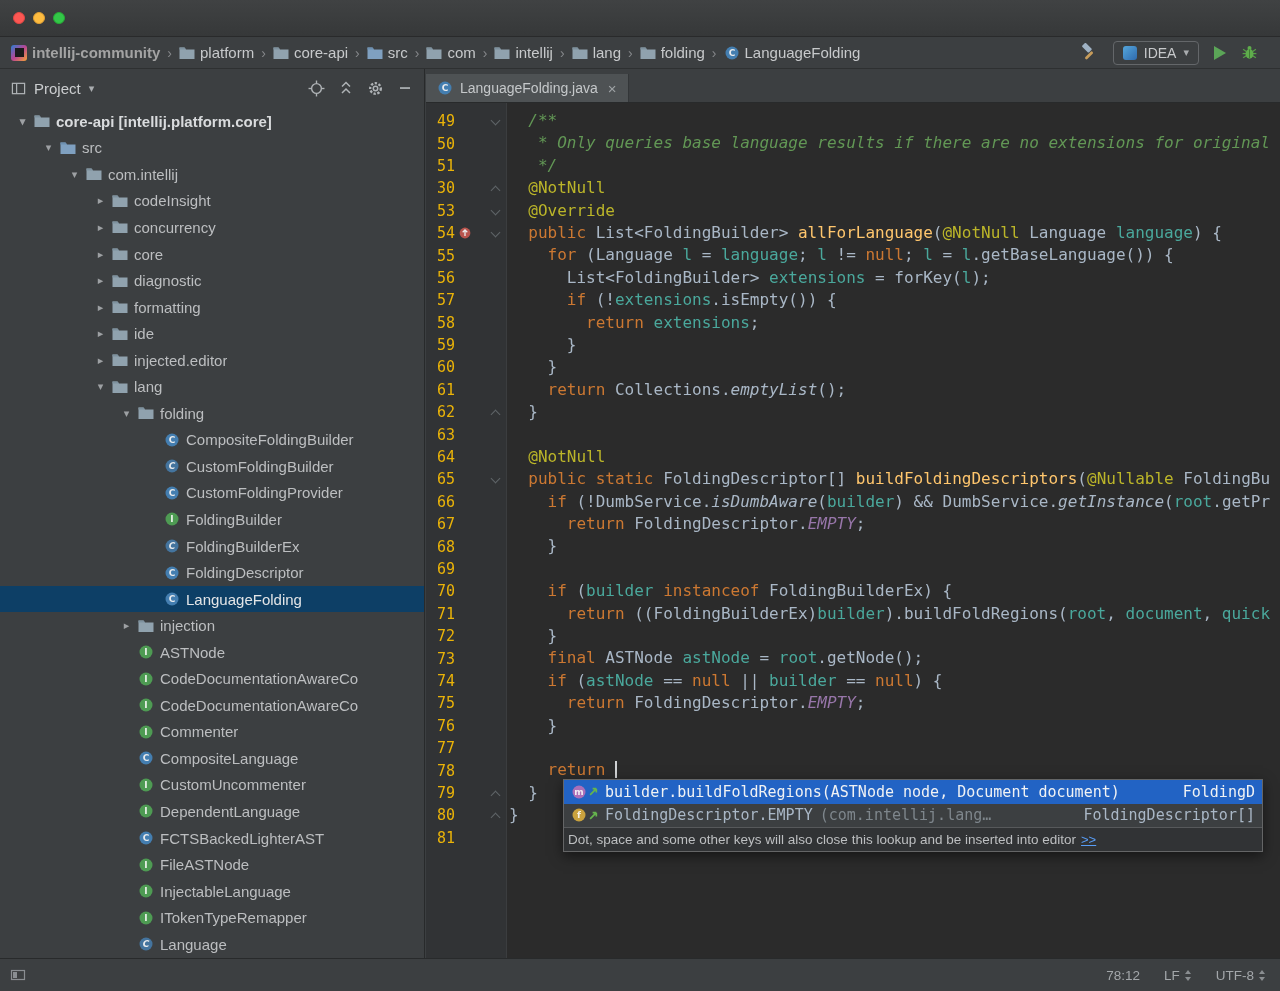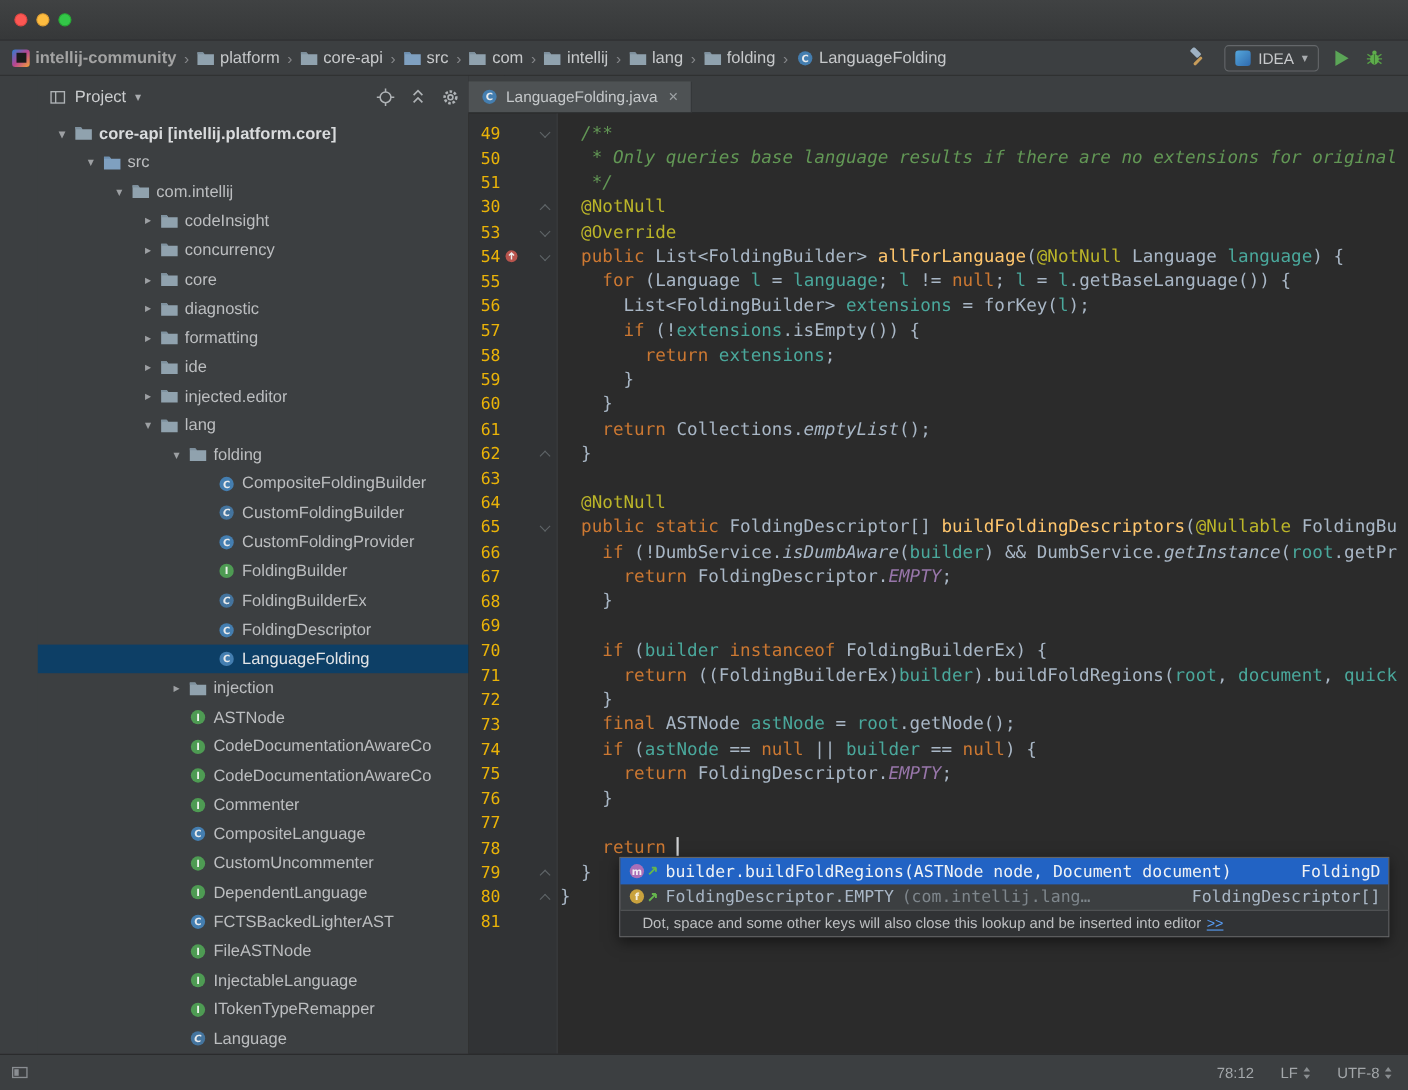--- a/index.html
+++ b/index.html
@@ -36,21 +36,21 @@
   .toolbtn{display:inline-flex;align-items:center;justify-content:center;line-height:0;}
   .run-combo{display:flex;align-items:center;gap:7px;border:1px solid #64676A;border-radius:4px;
     padding:3px 9px;color:#C7C9CB;font-size:14px;}
   .combo-ic{width:14px;height:14px;border-radius:3px;background:linear-gradient(135deg,#55A7DC,#2F6AAE);}
   .combo-arrow,.hdr-arrow{font-size:11px;color:#A9ACAF;}
   .play-tri{width:0;height:0;border-left:12px solid #5BA557;border-top:7px solid transparent;
     border-bottom:7px solid transparent;}
 
   
   .project-panel{position:absolute;left:0;top:69px;width:425px;bottom:33px;background:#3C3F41;
-    border-right:1px solid #282A2B;overflow:hidden;margin-left:34px;}
+    border-right:1px solid #282A2B;overflow:hidden;}
   .panel-header{height:38px;display:flex;align-items:center;gap:8px;padding:0 11px;}
   .header-title{color:#CBCDCF;font-size:15px;}
   .header-actions{margin-left:auto;display:flex;align-items:center;gap:13px;}
   .tree{position:absolute;top:39px;left:0;right:0;bottom:0;overflow:hidden;font-size:15px;color:#BCBEC0;}
   .tree-row{height:26.55px;display:flex;align-items:center;white-space:nowrap;overflow:hidden;}
   .tree-row.selected{background:#0D3F66;color:#E3E5E7;}
   .tree-row.bold{font-weight:bold;color:#D9DBDD;}
   .tw-arrow{width:17px;flex:none;text-align:center;color:#9DA0A3;font-size:11px;}
   .tw-icon{width:17px;height:16px;flex:none;margin:0 6px 0 2px;display:inline-flex;
     align-items:center;justify-content:center;line-height:0;}
@@ -87,21 +87,21 @@
 
   
   .popup{position:absolute;left:563px;top:779px;width:700px;background:#3C3F41;
     border:1px solid #646566;box-shadow:0 4px 12px rgba(0,0,0,.5);z-index:50;}
   .pop-row{height:23.5px;display:flex;align-items:center;gap:7px;padding:0 7px;
     font:15px "DejaVu Sans Mono",monospace;color:#A9B7C6;white-space:nowrap;overflow:hidden;}
   .pop-row.selected{background:#2263C4;color:#F0F2F4;}
   .pop-ic{display:inline-flex;align-items:center;gap:2px;flex:none;line-height:0;}
   .pop-tail{color:#7E868C;}
   .pop-type{margin-left:auto;flex:none;padding-left:12px;}
-  .pop-footer{background:#313335;border-top:1px solid #57595B;padding:4px 20px;font-size:13.5px;
+  .pop-footer{background:#313335;border-top:1px solid #57595B;padding:4px 4px;font-size:13.5px;
     color:#BDBFC1;font-family:"Liberation Sans",sans-serif;display:flex;align-items:center;gap:5px;}
   .pop-link{color:#589DF6;text-decoration:underline;font-size:13px;}
 
   
   .statusbar{position:absolute;left:0;bottom:0;width:100%;height:33px;background:#3C3F41;
     border-top:1px solid #282A2B;display:flex;align-items:center;padding:0 14px 0 10px;
     font-size:13.5px;color:#A3A7AA;}
   .sb-right{margin-left:auto;display:flex;align-items:flex-start;gap:24px;}
   .sb-item{display:flex;align-items:center;gap:5px;}
   .ud{display:inline-block;width:7px;height:11px;position:relative;}

